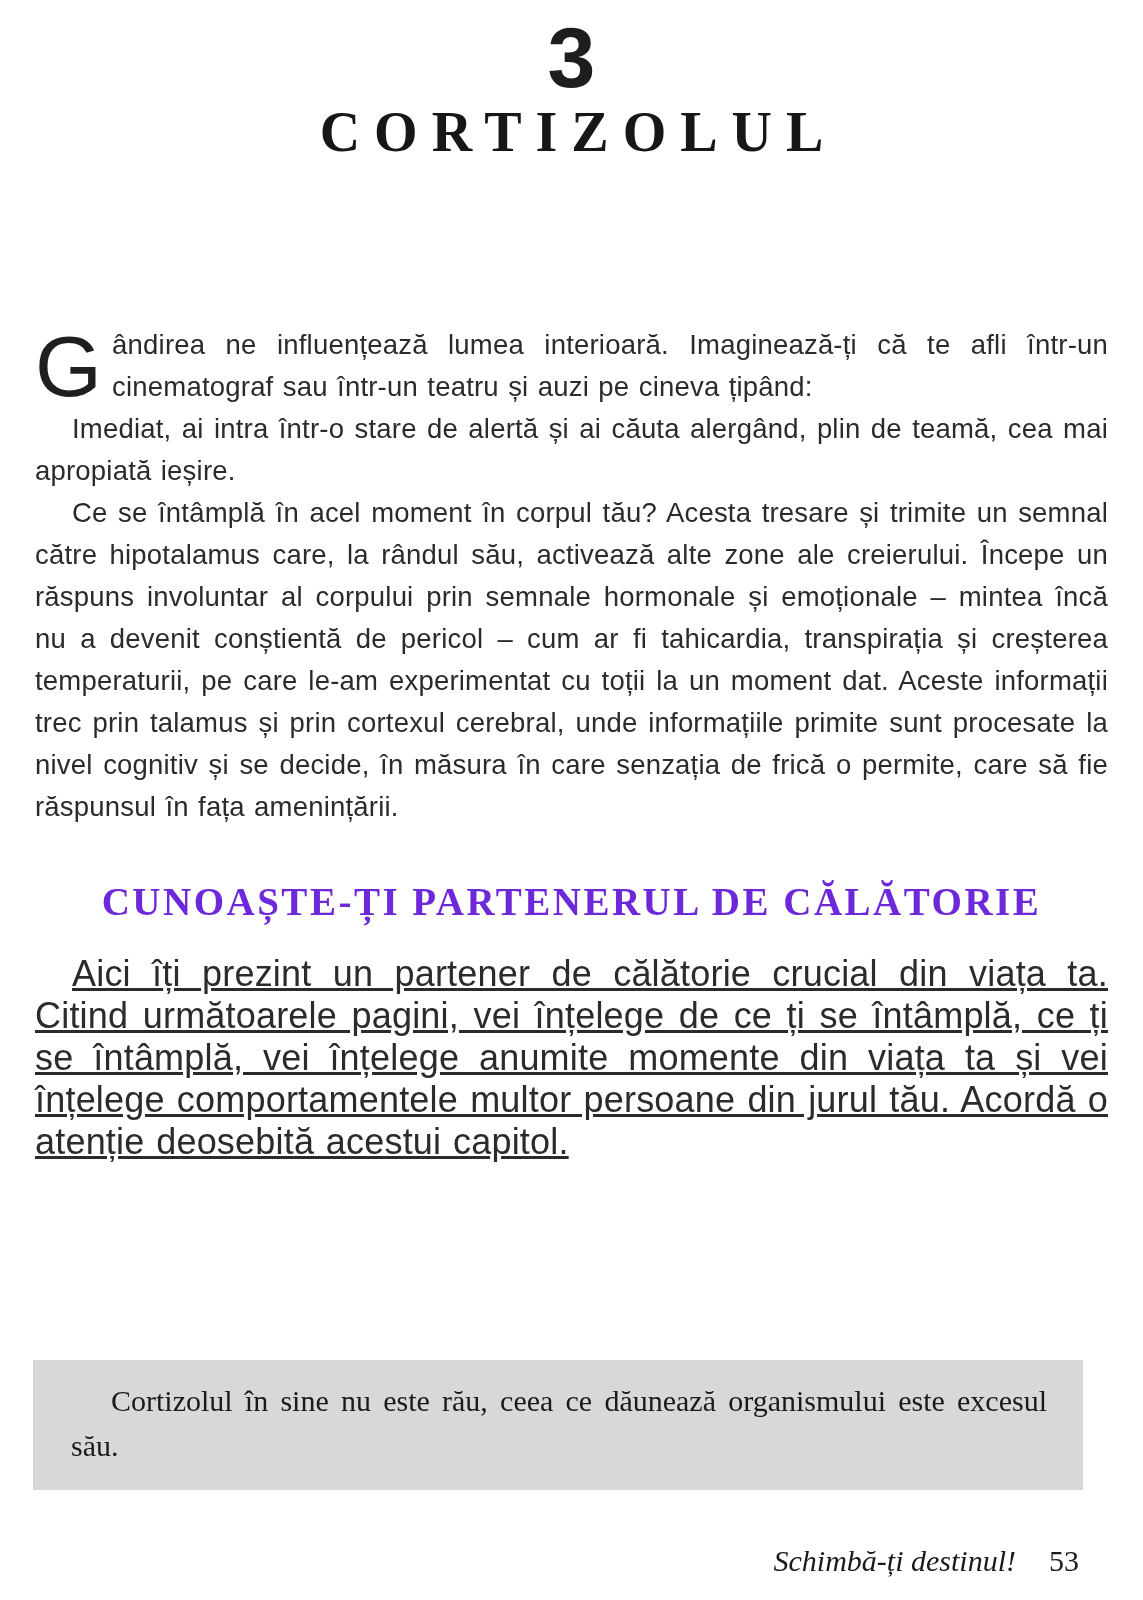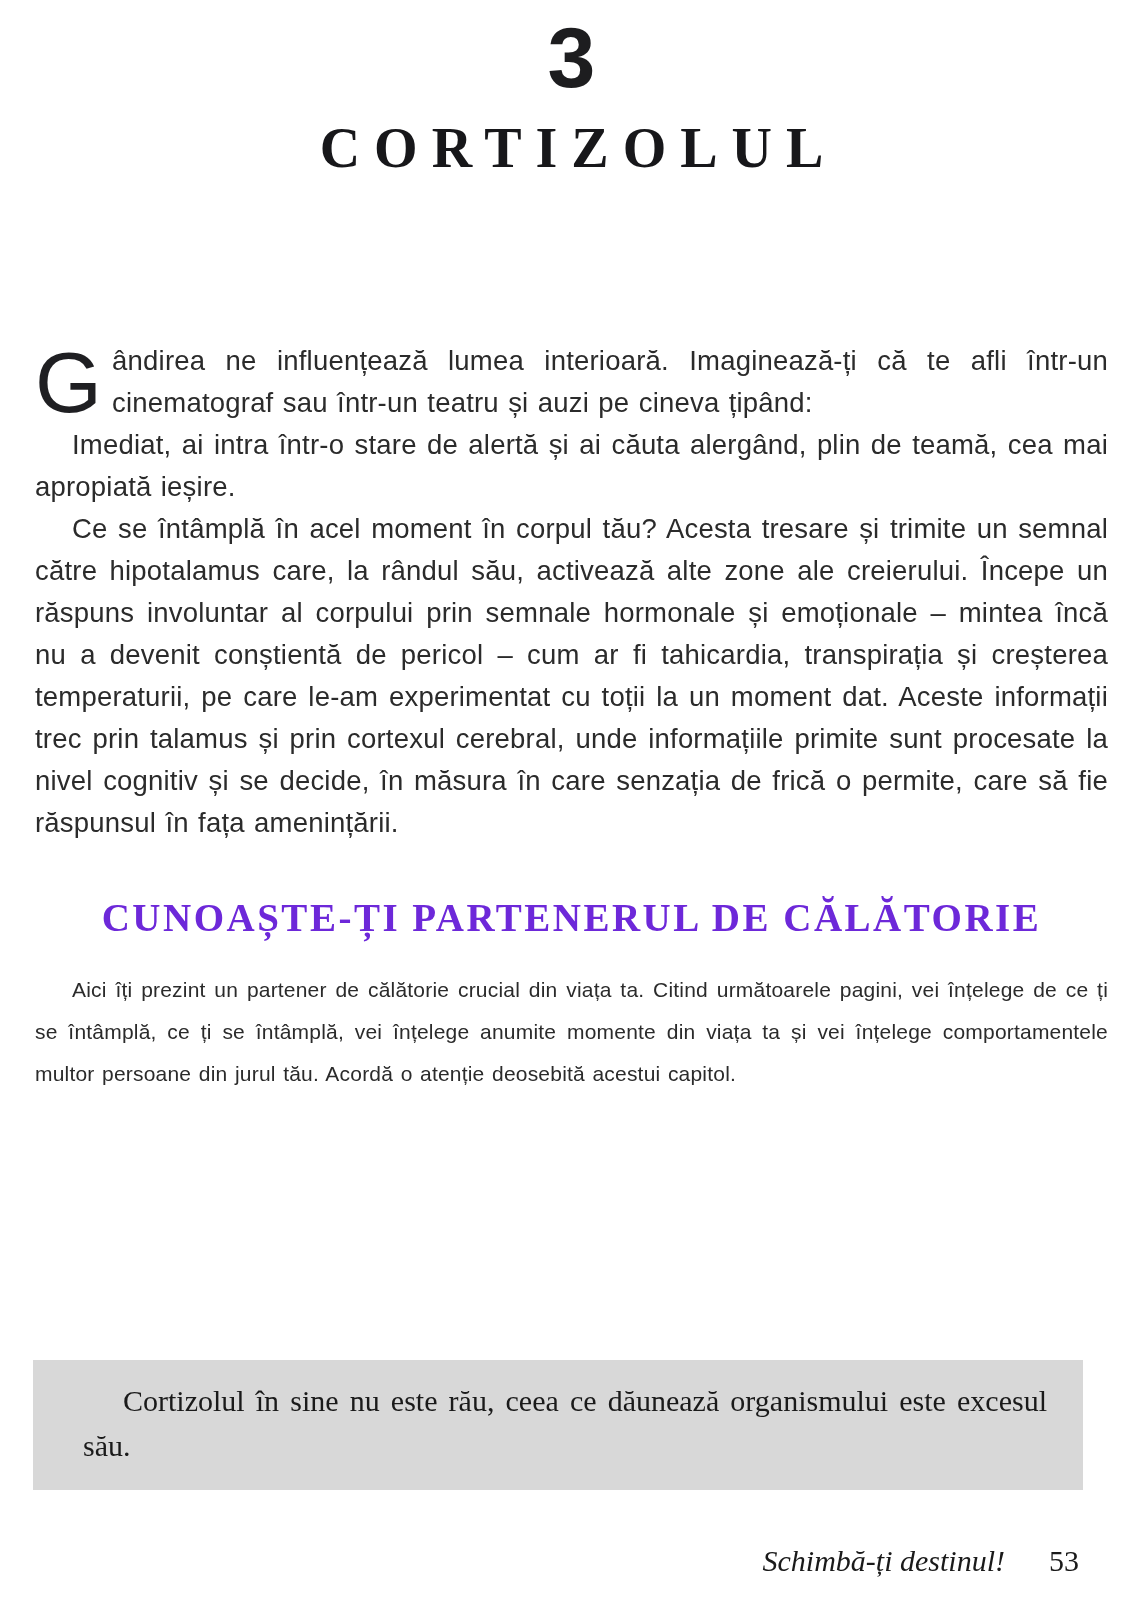--- a/index.html
+++ b/index.html
@@ -17,21 +17,21 @@
   .chapter-number {
     padding-top:14px;
     text-align:center;
     font-family:"Liberation Sans", sans-serif;
     font-weight:600;
     font-size:86px;
     line-height:1.0;
     color:#1d1d1f;
   }
   .chapter-title {
-    margin-top:20px;
+    margin-top:4px;
     text-align:center;
     font-family:"Liberation Serif", serif;
     font-weight:700;
     font-size:56px;
     line-height:1.0;
     letter-spacing:14px;
     text-indent:14px; 
     color:#17171a;
   }
   .body-text {
@@ -57,55 +57,56 @@
     text-align:center;
     font-family:"Liberation Serif", serif;
     font-weight:700;
     font-size:39px;
     line-height:1.0;
     letter-spacing:2.5px;
     color:#6d28d9;
   }
   .section-paragraph {
     margin:32px 35px 0 35px;
-    font-size:21px;
+    font-size:36px;
     line-height:42px;
     text-align:justify;
     letter-spacing:0.2px;
     word-spacing:1.5px;
     text-indent:37px;
     color:#2b2b2b;
+    text-decoration:underline;
   }
   .callout-box {
     position:absolute;
     left:33px;
     top:1360px;
     width:1050px;
     min-height:127px;
     background:#d8d8d8;
-    padding:18px 36px 22px 50px;
+    padding:18px 36px 22px 38px;
     font-family:"Liberation Serif", serif;
     font-size:30px;
     line-height:45px;
     text-indent:40px;
     text-align:justify;
     color:#1a1a1a;
   }
   .footer {
     position:absolute;
     top:1544px;
     right:64px;
     font-family:"Liberation Serif", serif;
     font-size:30px;
     line-height:1.1;
     color:#1a1a1a;
     white-space:nowrap;
   }
   .footer .book-title { font-style:italic; }
-  .footer .page-number { font-style:normal; margin-left:44px;text-align:right; }
+  .footer .page-number { font-style:normal; margin-left:33px;text-align:right; }
 </style>
 </head>
 <body>
 
 <div class="page">
 
   <div class="chapter-number">3</div>
 
   <h1 class="chapter-title">CORTIZOLUL</h1>
 

